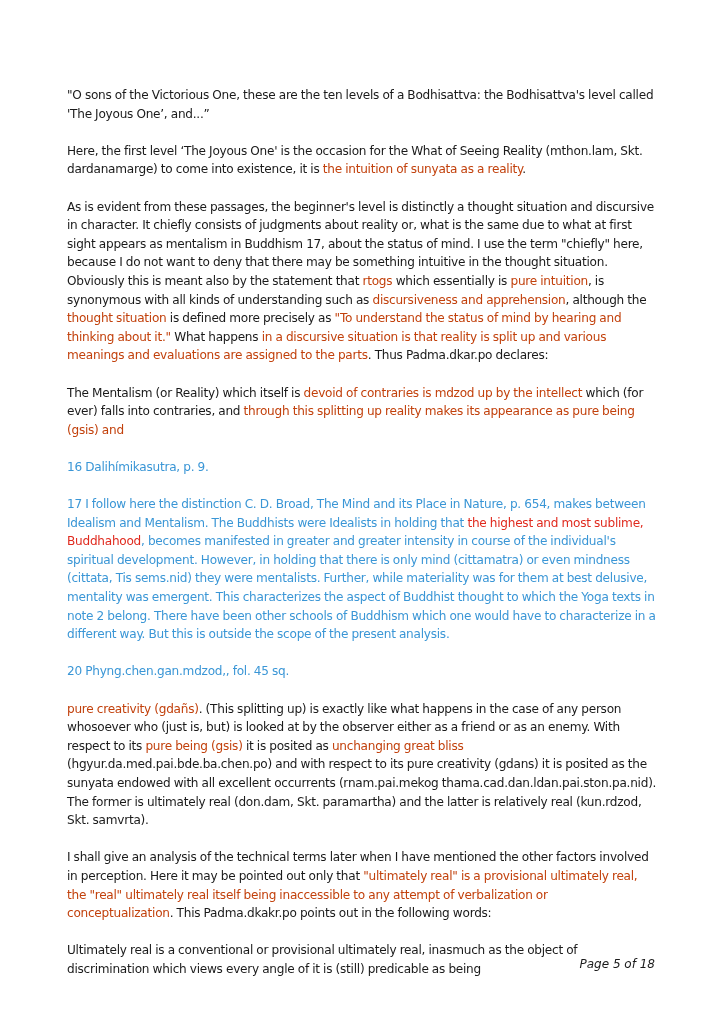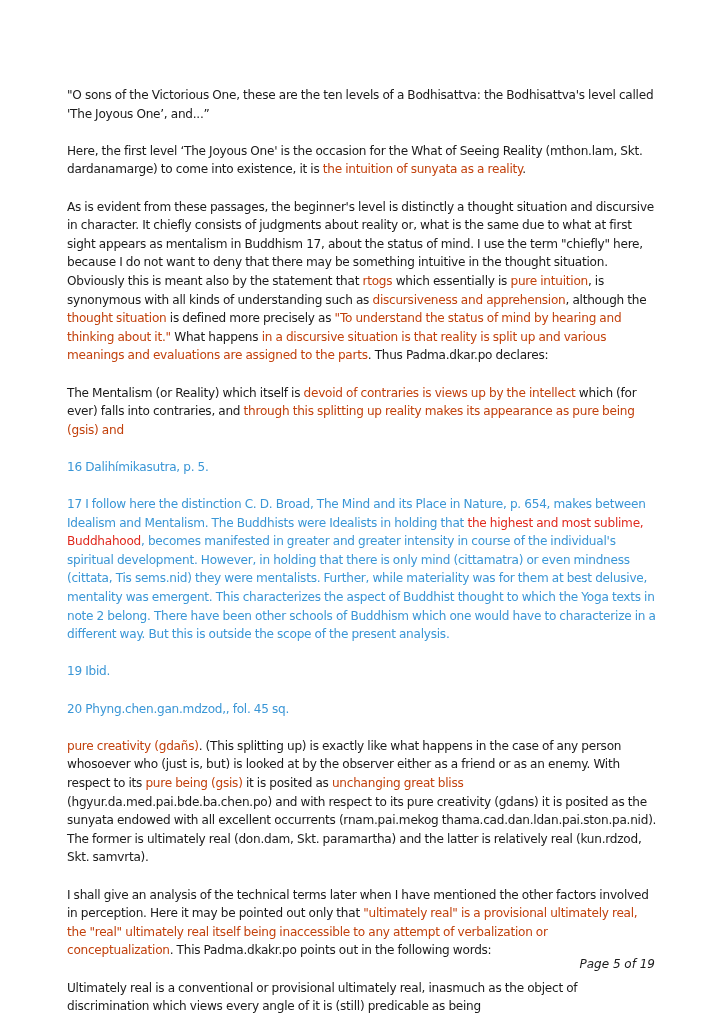--- a/index.html
+++ b/index.html
@@ -21,28 +21,27 @@
     }
   </style>
 </head>
 <body>
 
 <div class="page">
   <div>
       <p><span>"O sons of the Victorious One, these are the ten levels of a Bodhisattva: the Bodhisattva's level called 'The Joyous One’, and...”</span></p>
       <p><span>Here, the first level ‘The Joyous One' is the occasion for the What of Seeing Reality (mthon.lam, Skt. dardanamarge) to come into existence, it is </span><span class="red">the intuition of sunyata as a reality</span><span>.</span></p>
       <p><span>As is evident from these passages, the beginner's level is distinctly a thought situation and discursive in character. It chiefly consists of judgments about reality or, what is the same due to what at first sight appears as mentalism in Buddhism 17, about the status of mind. I use the term "chiefly" here, because I do not want to deny that there may be something intuitive in the thought situation. Obviously this is meant also by the statement that </span><span class="red">rtogs</span><span> which essentially is </span><span class="red">pure intuition</span><span>, is synonymous with all kinds of understanding such as </span><span class="red">discursiveness and apprehension</span><span>, although the </span><span class="red">thought situation</span><span> is defined more precisely as </span><span class="red">"To understand the status of mind by hearing and thinking about it."</span><span> What happens </span><span class="red">in a discursive situation is that reality is split up and various meanings and evaluations are assigned to the parts</span><span>. Thus Padma.dkar.po declares:</span></p>
-      <p><span>The Mentalism (or Reality) which itself is </span><span class="red">devoid of contraries is views up by the intellect</span><span> which (for ever) falls into contraries, and </span><span class="red">through this splitting up reality makes its appearance as pure being (gsis) and</span></p>
+      <p><span>The Mentalism (or Reality) which itself is </span><span class="red">devoid of contraries is mdzod up by the intellect</span><span> which (for ever) falls into contraries, and </span><span class="red">through this splitting up reality makes its appearance as pure being (gsis) and</span></p>
     </div>
   <div>
-      <p class="note"><span>16 Dalihímikasutra, p. 5.</span></p>
+      <p class="note"><span>16 Dalihímikasutra, p. 9.</span></p>
       <p class="note"><span>17 I follow here the distinction C. D. Broad, The Mind and its Place in Nature, p. 654, makes between Idealism and Mentalism. The Buddhists were Idealists in holding that </span><span class="red">the highest and most sublime, Buddhahood</span><span>, becomes manifested in greater and greater intensity in course of the individual's spiritual development. However, in holding that there is only mind (cittamatra) or even mindness (cittata, Tis sems.nid) they were mentalists. Further, while materiality was for them at best delusive, mentality was emergent. This characterizes the aspect of Buddhist thought to which the Yoga texts in note 2 belong. There have been other schools of Buddhism which one would have to characterize in a different way. But this is outside the scope of the present analysis.</span></p>
-      <p class="note"><span>19 Ibid.</span></p>
       <p class="note"><span>20 Phyng.chen.gan.mdzod,, fol. 45 sq.</span></p>
     </div>
   <div>
       <p><span class="red">pure creativity (gdañs)</span><span>. (This splitting up) is exactly like what happens in the case of any person whosoever who (just is, but) is looked at by the observer either as a friend or as an enemy. With respect to its </span><span class="red">pure being (gsis)</span><span> it is posited as </span><span class="red">unchanging great bliss</span><span> (hgyur.da.med.pai.bde.ba.chen.po) and with respect to its pure creativity (gdans) it is posited as the sunyata endowed with all excellent occurrents (rnam.pai.mekog thama.cad.dan.ldan.pai.ston.pa.nid). The former is ultimately real (don.dam, Skt. paramartha) and the latter is relatively real (kun.rdzod, Skt. samvrta).</span></p>
       <p><span>I shall give an analysis of the technical terms later when I have mentioned the other factors involved in perception. Here it may be pointed out only that </span><span class="red">"ultimately real" is a provisional ultimately real, the "real" ultimately real itself being inaccessible to any attempt of verbalization or conceptualization</span><span>. This Padma.dkakr.po points out in the following words:</span></p>
       <p><span>Ultimately real is a conventional or provisional ultimately real, inasmuch as the object of discrimination which views every angle of it is (still) predicable as being </span></p>
     </div>
 </div>
 
-<div class="footer">Page 5 of 19</div>
+<div class="footer">Page 5 of 18</div>
 
 </body></html>

